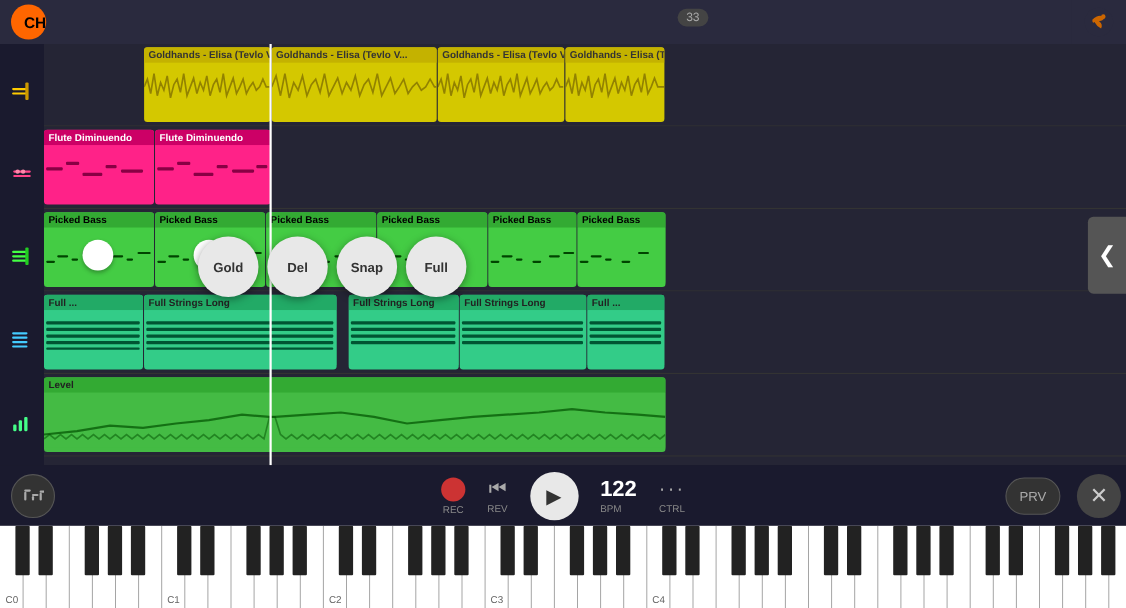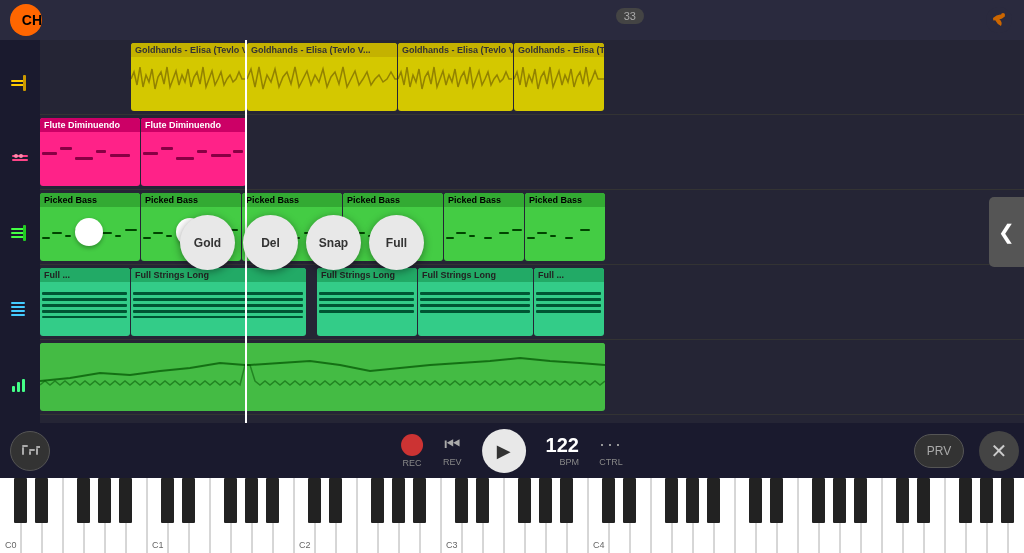--- a/index.html
+++ b/index.html
@@ -263,21 +263,21 @@
       align-items: center;
       justify-content: center;
       cursor: pointer;
       font-size: 18px;
       color: #333;
     }
 
     .bpm-display {
       display: flex;
       flex-direction: column;
-      align-items: flex-end;
+      align-items: flex-start;
       color: white;
     }
 
     .bpm-value {
       font-size: 20px;
       font-weight: bold;
       color: white;
     }
 
     .bpm-label {
@@ -684,20 +684,21 @@
               <rect x="2" y="16" width="65" height="3" fill="#005533" rx="1"></rect>
               <rect x="2" y="22" width="65" height="3" fill="#005533" rx="1"></rect>
               <rect x="2" y="28" width="65" height="3" fill="#005533" rx="1"></rect>
             </svg>
           </div>
         </div>
       </div>
 
       <div class="track-row level-track" style="position:relative;">
         <div class="clip-section clip-seg-lime" style="left:0;width:565px;top:3px;">
+          <div class="clip-segment-title">Level</div>
           <div style="height:50px;background:#44bb44;overflow:hidden;">
             <svg width="565" height="45" viewBox="0 0 565 45">
 
               <polyline points="0,38 30,35 60,30 90,32 120,28 150,25 180,20 205,22 210,22 240,20 270,18 300,22 330,28 360,25 390,22 420,20 450,18 480,15 510,18 540,20 565,22" stroke="rgba(0,80,0,0.7)" stroke-width="2" fill="none"></polyline>
 
               <polyline points="0,42 5,38 10,42 15,38 20,42 25,38 30,42 35,38 40,42 45,38 50,42 55,38 60,42 65,38 70,42 75,38 80,42 85,38 90,42 95,38 100,42 105,38 110,42 115,38 120,42 125,38 130,42 135,38 140,42 145,38 150,42 155,38 160,42 165,38 170,42 175,38 180,42 185,38 190,42 195,38 200,42 205,22 210,22 215,38 220,42 225,38 230,42 235,38 240,42 245,38 250,42 255,38 260,42 265,38 270,42 275,38 280,42 285,38 290,42 295,38 300,42 305,38 310,42 315,38 320,42 325,38 330,42 335,38 340,42 345,38 350,42 355,38 360,42 365,38 370,42 375,38 380,42 385,38 390,42 395,38 400,42 405,38 410,42 415,38 420,42 425,38 430,42 435,38 440,42 445,38 450,42 455,38 460,42 465,38 470,42 475,38 480,42 485,38 490,42 495,38 500,42 505,38 510,42 515,38 520,42 525,38 530,42 535,38 540,42 545,38 550,42 555,38 560,42 565,38" stroke="rgba(0,80,0,0.5)" stroke-width="1.5" fill="none"></polyline>
             </svg>
           </div>
         </div>
       </div>

